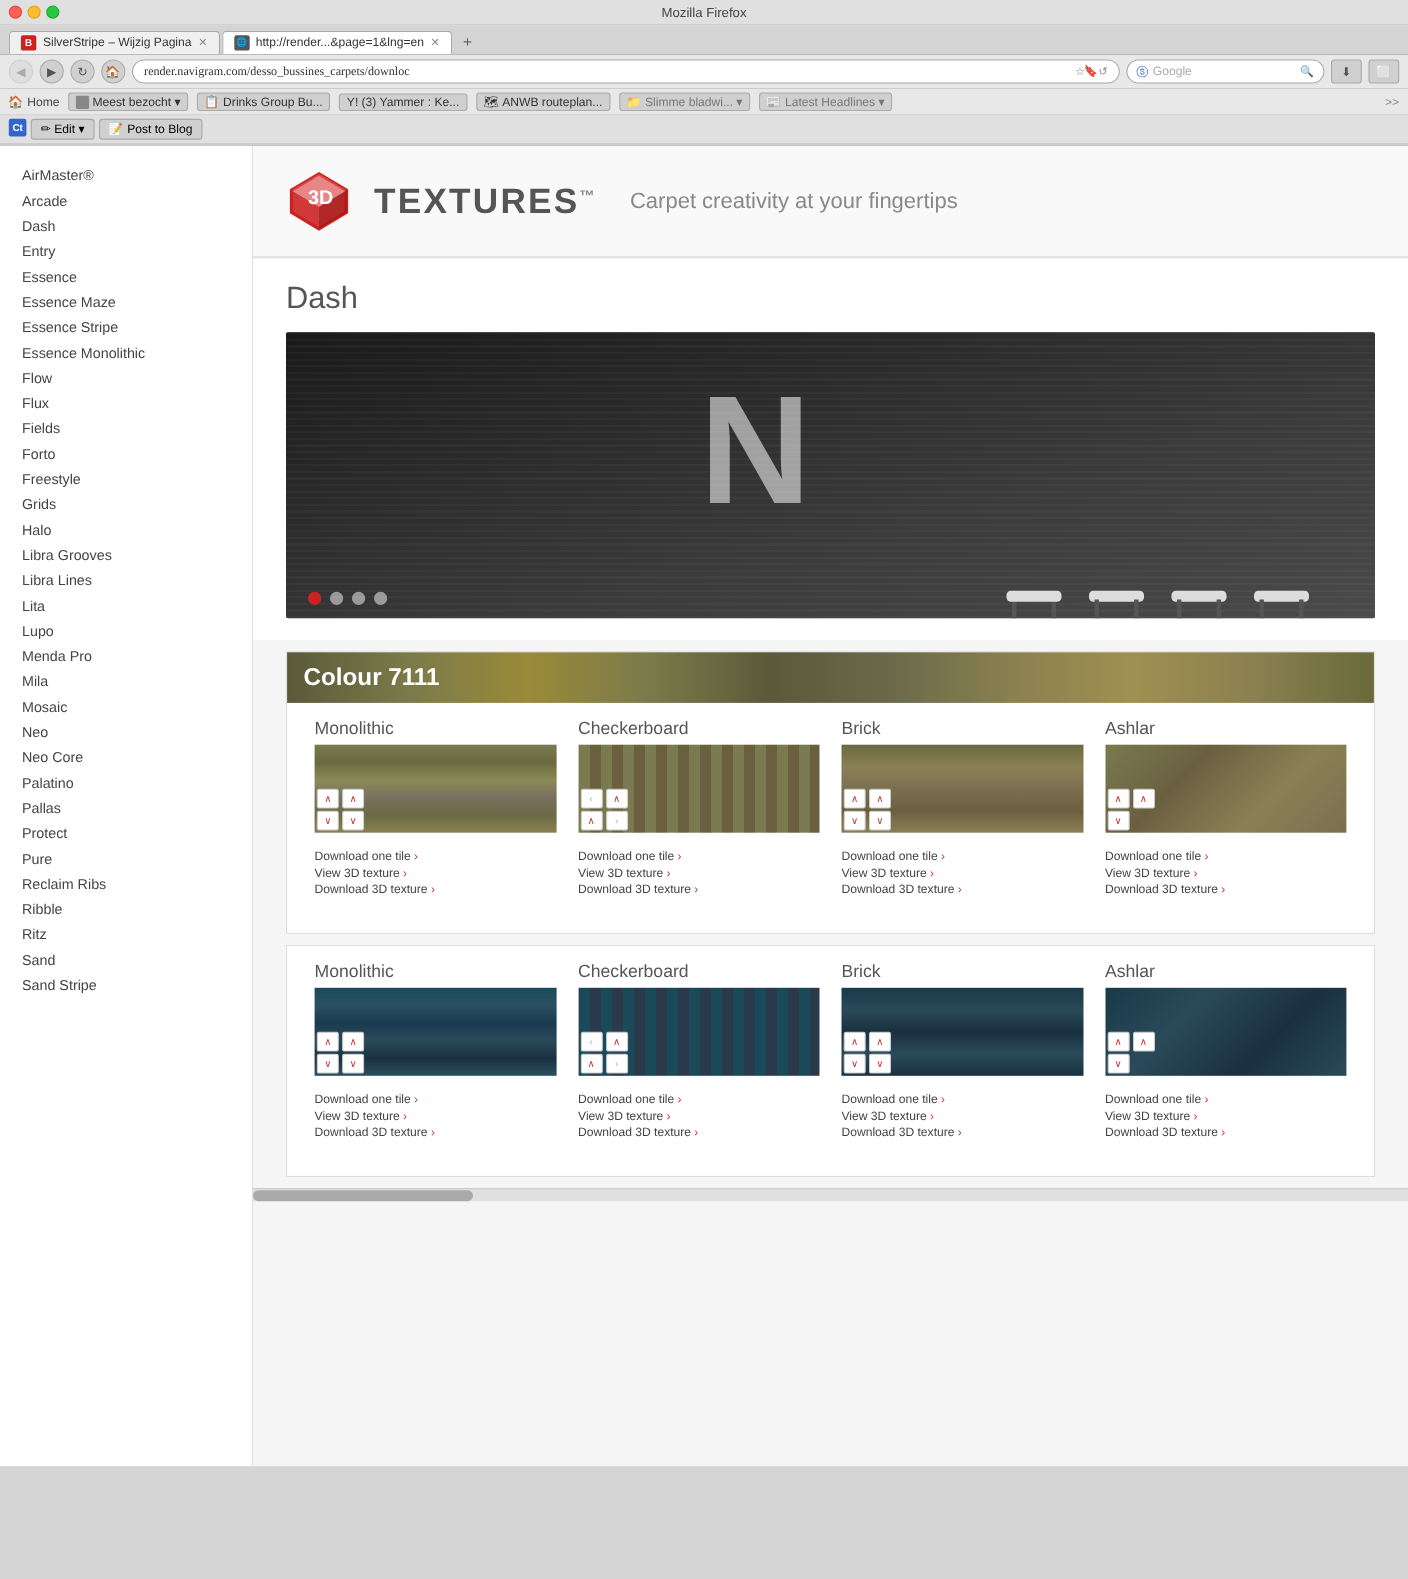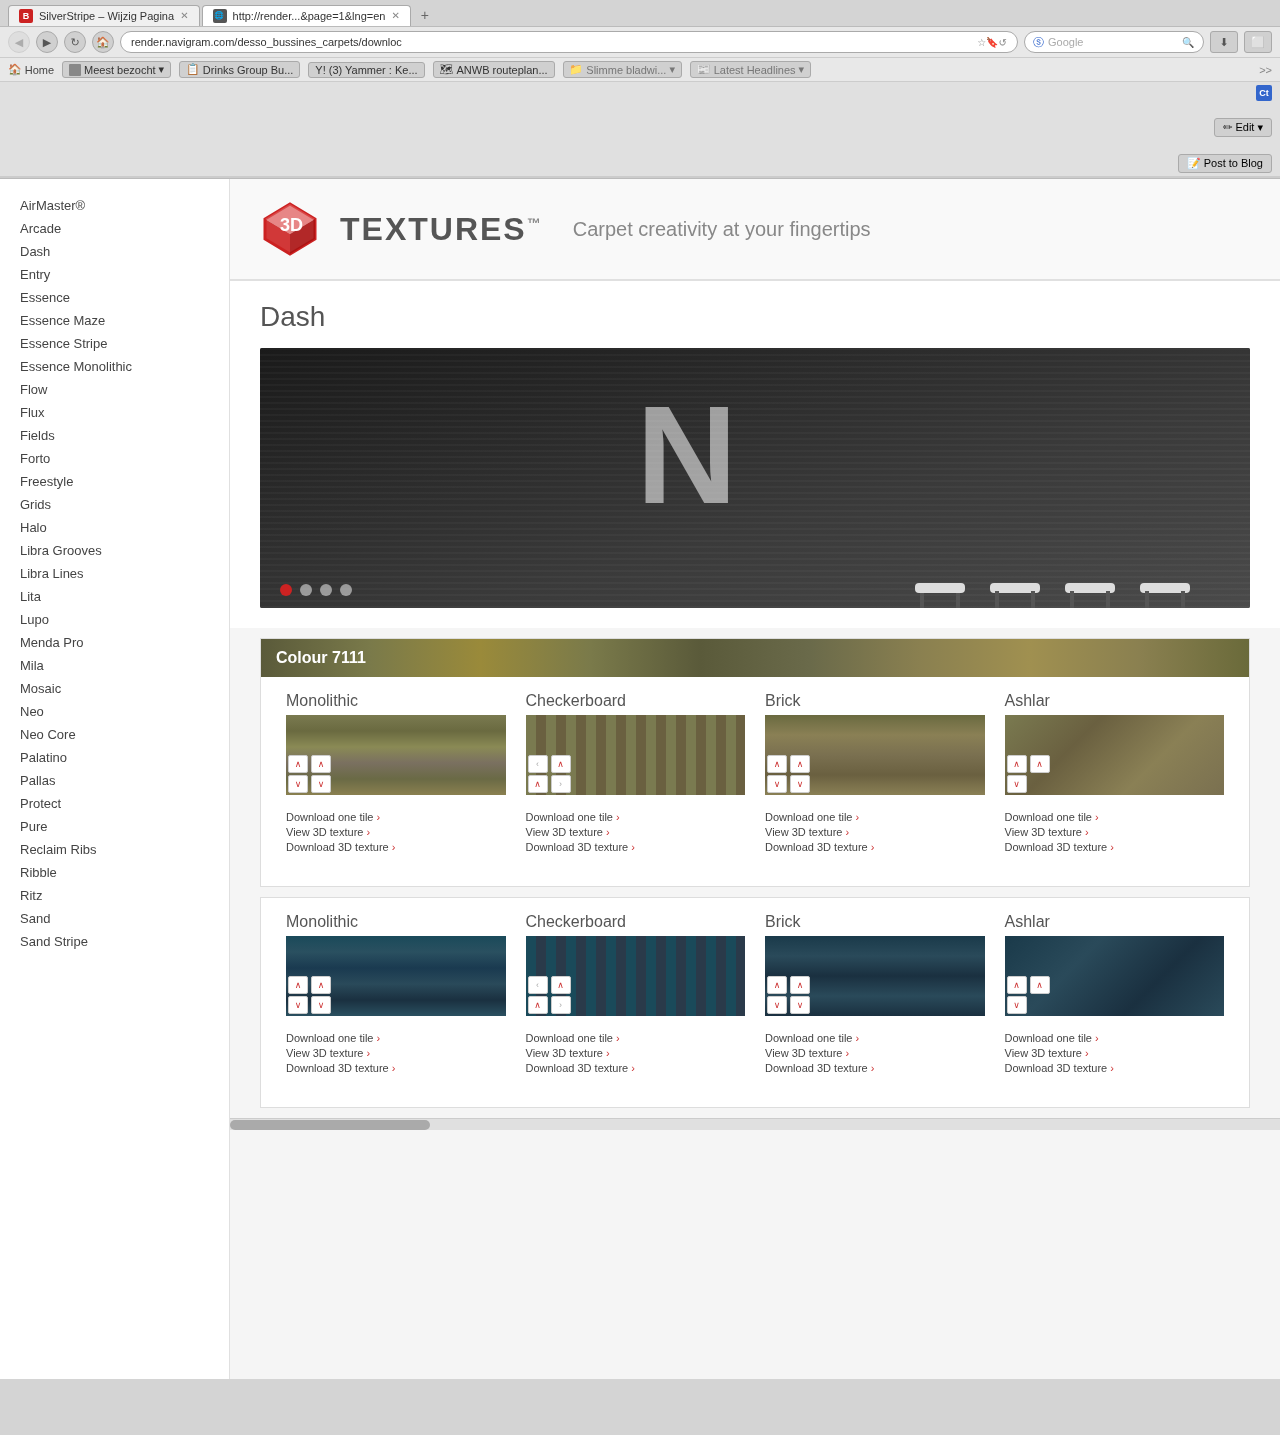--- a/index.html
+++ b/index.html
@@ -17,32 +17,32 @@
     .tab-bar { display: flex; align-items: center; background: #d4d4d4; padding: 4px 8px 0; gap: 2px; border-bottom: 1px solid #bbb; }
     .tab { display: flex; align-items: center; background: #f0f0f0; border: 1px solid #aaa; border-bottom: none; border-radius: 4px 4px 0 0; padding: 3px 10px; font-size: 11px; color: #333; gap: 6px; }
     .tab.active { background: #fff; }
     .tab-close { font-size: 10px; color: #888; cursor: pointer; }
     .tab-icon { width: 14px; height: 14px; background: #cc2222; border-radius: 2px; display: inline-flex; align-items: center; justify-content: center; color: white; font-size: 9px; font-weight: bold; }
     .tab-plus { padding: 3px 8px; font-size: 14px; color: #666; }
 
     .address-bar { display: flex; align-items: center; padding: 4px 8px; gap: 6px; background: #e8e8e8; border-bottom: 1px solid #ccc; }
     .nav-btn { width: 22px; height: 22px; border-radius: 50%; background: #d0d0d0; border: 1px solid #aaa; display: flex; align-items: center; justify-content: center; font-size: 11px; color: #555; cursor: pointer; }
     .nav-btn.disabled { opacity: 0.4; }
-    .url-bar { flex: 1; height: 22px; border: 1px solid #aaa; border-radius: 11px; padding: 0 10px; font-size: 11px; background: white; display: flex; align-items: center; color: #333; }
+    .url-bar { flex: 1; height: 22px; border: 1px solid #aaa; border-radius: 11px; padding: 0 10px; font-size: 11px; background: white; display: flex; align-items: center; color: #333; font-family: Liberation Serif, serif; }
     .url-icon { font-size: 10px; color: #888; }
     .search-bar { width: 180px; height: 22px; border: 1px solid #aaa; border-radius: 11px; padding: 0 8px; font-size: 11px; background: white; display: flex; align-items: center; color: #333; }
 
     .bookmarks-bar { display: flex; align-items: center; padding: 3px 8px; gap: 8px; background: #e8e8e8; border-bottom: 1px solid #ccc; font-size: 11px; }
     .bookmark-item { color: #444; cursor: pointer; white-space: nowrap; display: flex; align-items: center; gap: 3px; }
     .bookmark-btn { background: #d0d0d0; border: 1px solid #aaa; border-radius: 3px; padding: 1px 6px; font-size: 11px; cursor: pointer; display: flex; align-items: center; gap: 3px; }
     .bm-icon { width: 14px; height: 14px; background: #888; border-radius: 2px; display: inline-block; }
     .bm-folder { color: #777; }
     .more-btn { color: #888; font-size: 11px; margin-left: auto; }
 
-    .cms-bar { display: flex; align-items: flex-end; padding: 3px 8px; gap: 17px; background: #e0e0e0; border-bottom: 2px solid #ccc; font-size: 11px; flex-direction: column; }
+    .cms-bar { display: flex; align-items: flex-start; padding: 3px 8px; gap: 4px; background: #e0e0e0; border-bottom: 2px solid #ccc; font-size: 11px; }
     .cms-icon { width: 16px; height: 16px; background: #3366cc; border-radius: 2px; color: white; display: flex; align-items: center; justify-content: center; font-size: 9px; font-weight: bold; }
     .cms-btn { background: #d0d0d0; border: 1px solid #aaa; border-radius: 3px; padding: 2px 8px; font-size: 11px; cursor: pointer; }
 
     
     .page-wrapper { display: flex; background: #fff; min-height: 1200px; }
 
     
     .sidebar { width: 230px; background: #fff; padding: 15px 20px; border-right: 1px solid #e0e0e0; min-width: 230px; }
     .sidebar-item { padding: 4px 0; font-size: 13px; color: #444; cursor: pointer; }
 
@@ -64,21 +64,21 @@
     .hero-area { padding: 0 30px 20px; background: #fff; }
     .hero-image { width: 100%; height: 260px; background: #444; border-radius: 2px; position: relative; overflow: hidden; }
     .hero-img-bg { width: 100%; height: 100%; background: linear-gradient(135deg, #2a2a2a 0%, #3a3a3a 30%, #4a4a4a 60%, #555 100%); display: flex; align-items: center; justify-content: center; }
     .hero-dots { position: absolute; bottom: 12px; left: 20px; display: flex; gap: 8px; }
     .hero-dot { width: 12px; height: 12px; border-radius: 50%; background: rgba(255,255,255,0.5); }
     .hero-dot.active { background: #cc2222; }
 
     
     .colour-section { margin: 10px 30px; background: #fff; border: 1px solid #ddd; }
     .colour-header { padding: 10px 15px; display: flex; align-items: center; justify-content: space-between; }
-    .colour-title { font-size: 16px; font-weight: bold; color: white; }
+    .colour-title { font-size: 22px; font-weight: bold; color: white; }
     .colour-header-7111 { background: linear-gradient(to right, #5a5a3a, #7a7a4a, #9a8a3a, #7a7a4a, #5a5a3a, #6a6a4a, #8a8050, #a09050, #8a8050, #6a6a3a); }
     .colour-header-8161 { background: linear-gradient(to right, #1a3a4a, #2a4a5a, #1a3040, #3a5060, #1a3a4a, #2a4a5a, #1a3040, #3a5060, #2a4050, #1a3040); }
 
     .tile-grid { display: grid; grid-template-columns: repeat(4, 1fr); gap: 0; padding: 15px; }
     .tile-item { padding: 0 10px 15px; }
     .tile-label { font-size: 16px; color: #555; margin-bottom: 5px; }
     .tile-img { width: 100%; height: 80px; background: #888; position: relative; margin-bottom: 5px; }
     .tile-img-7111-mono { background: linear-gradient(to bottom, #7a7a50 0%, #6a6a40 20%, #8a8a55 40%, #7a7060 60%, #6a6a45 80%, #8a8050 100%); }
     .tile-img-7111-checker { background: repeating-linear-gradient(90deg, #7a7a50 0px, #7a7a50 10px, #6a6040 10px, #6a6040 20px); }
     .tile-img-7111-brick { background: linear-gradient(to bottom, #6a6a40 0%, #8a8055 25%, #7a7050 50%, #6a6040 75%, #8a8055 100%); }
@@ -98,20 +98,28 @@
     .tile-link-arrow { color: #cc3333; font-size: 11px; }
 
     .scrollbar-area { height: 12px; background: #e0e0e0; border-top: 1px solid #ccc; position: relative; }
     .scrollbar-thumb { position: absolute; left: 0; top: 1px; width: 200px; height: 10px; background: #aaa; border-radius: 5px; }
   </style>
 </head>
 <body>
 
 <div class="browser-chrome">
 
+  <div class="title-bar">
+    <div class="window-buttons">
+      <span class="win-btn btn-red"></span>
+      <span class="win-btn btn-yellow"></span>
+      <span class="win-btn btn-green"></span>
+    </div>
+    <span>Mozilla Firefox</span>
+  </div>
 
   <div class="tab-bar">
     <div class="tab">
       <span class="tab-icon">B</span>
       <span>SilverStripe – Wijzig Pagina</span>
       <span class="tab-close">✕</span>
     </div>
     <div class="tab active">
       <span class="tab-icon" style="background:#555; font-size:8px;">🌐</span>
       <span>http://render...&amp;page=1&amp;lng=en</span>

